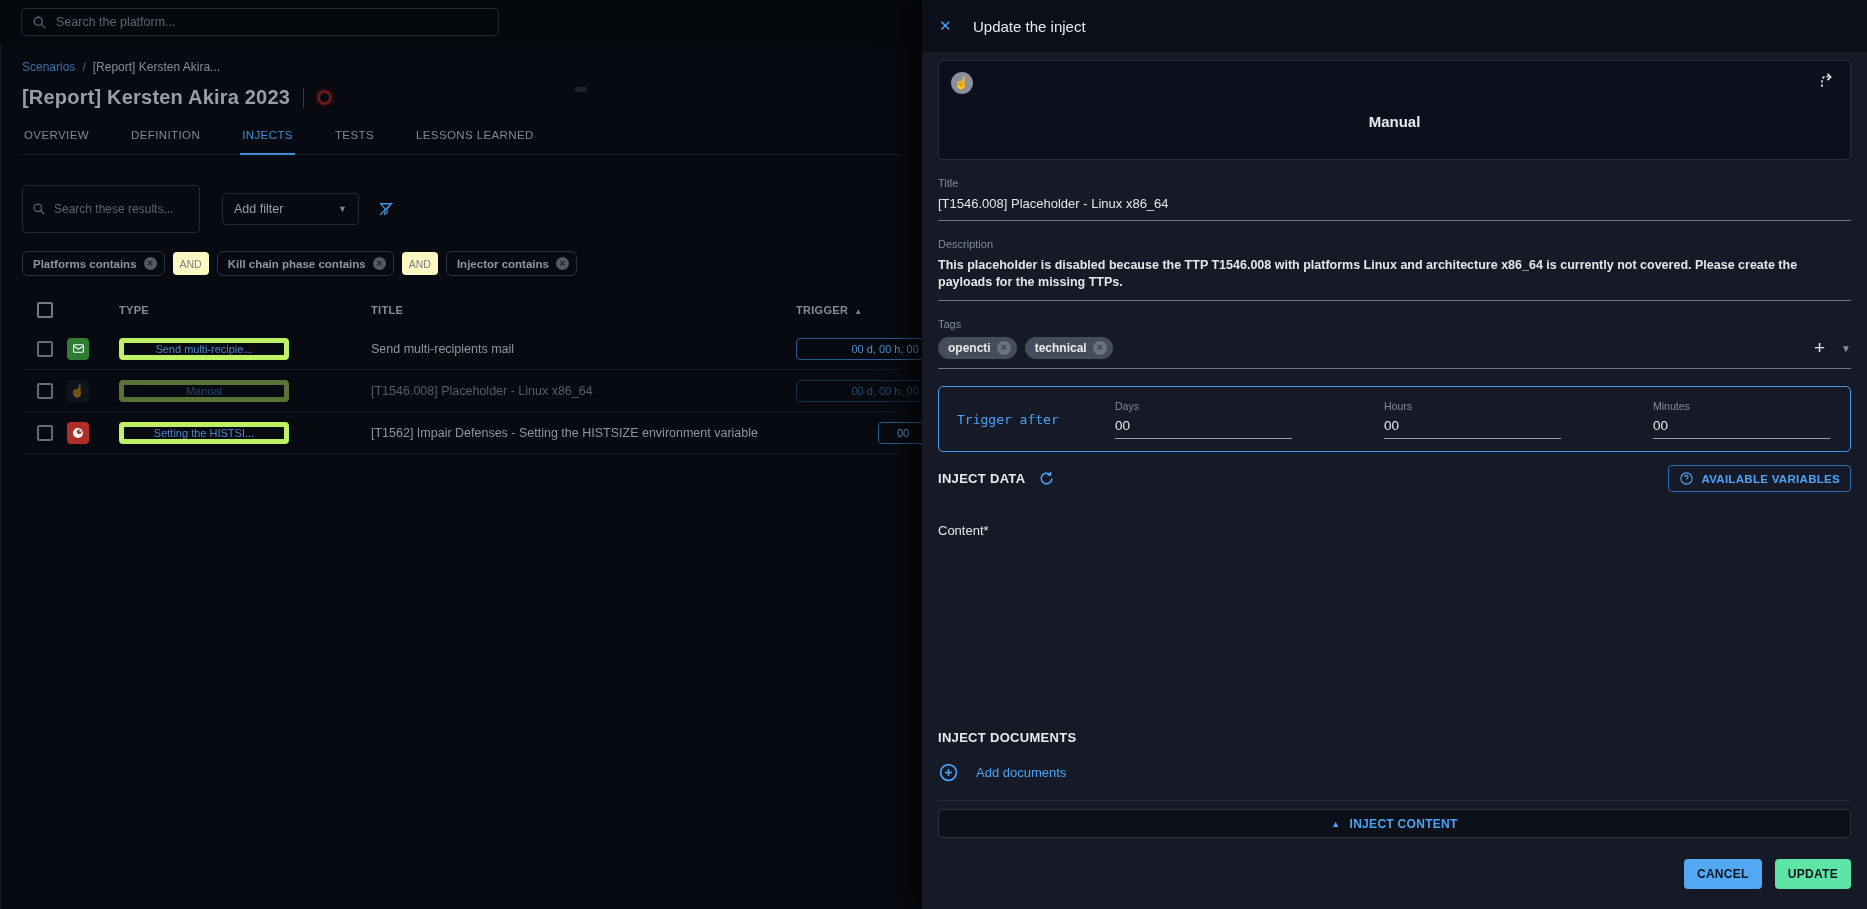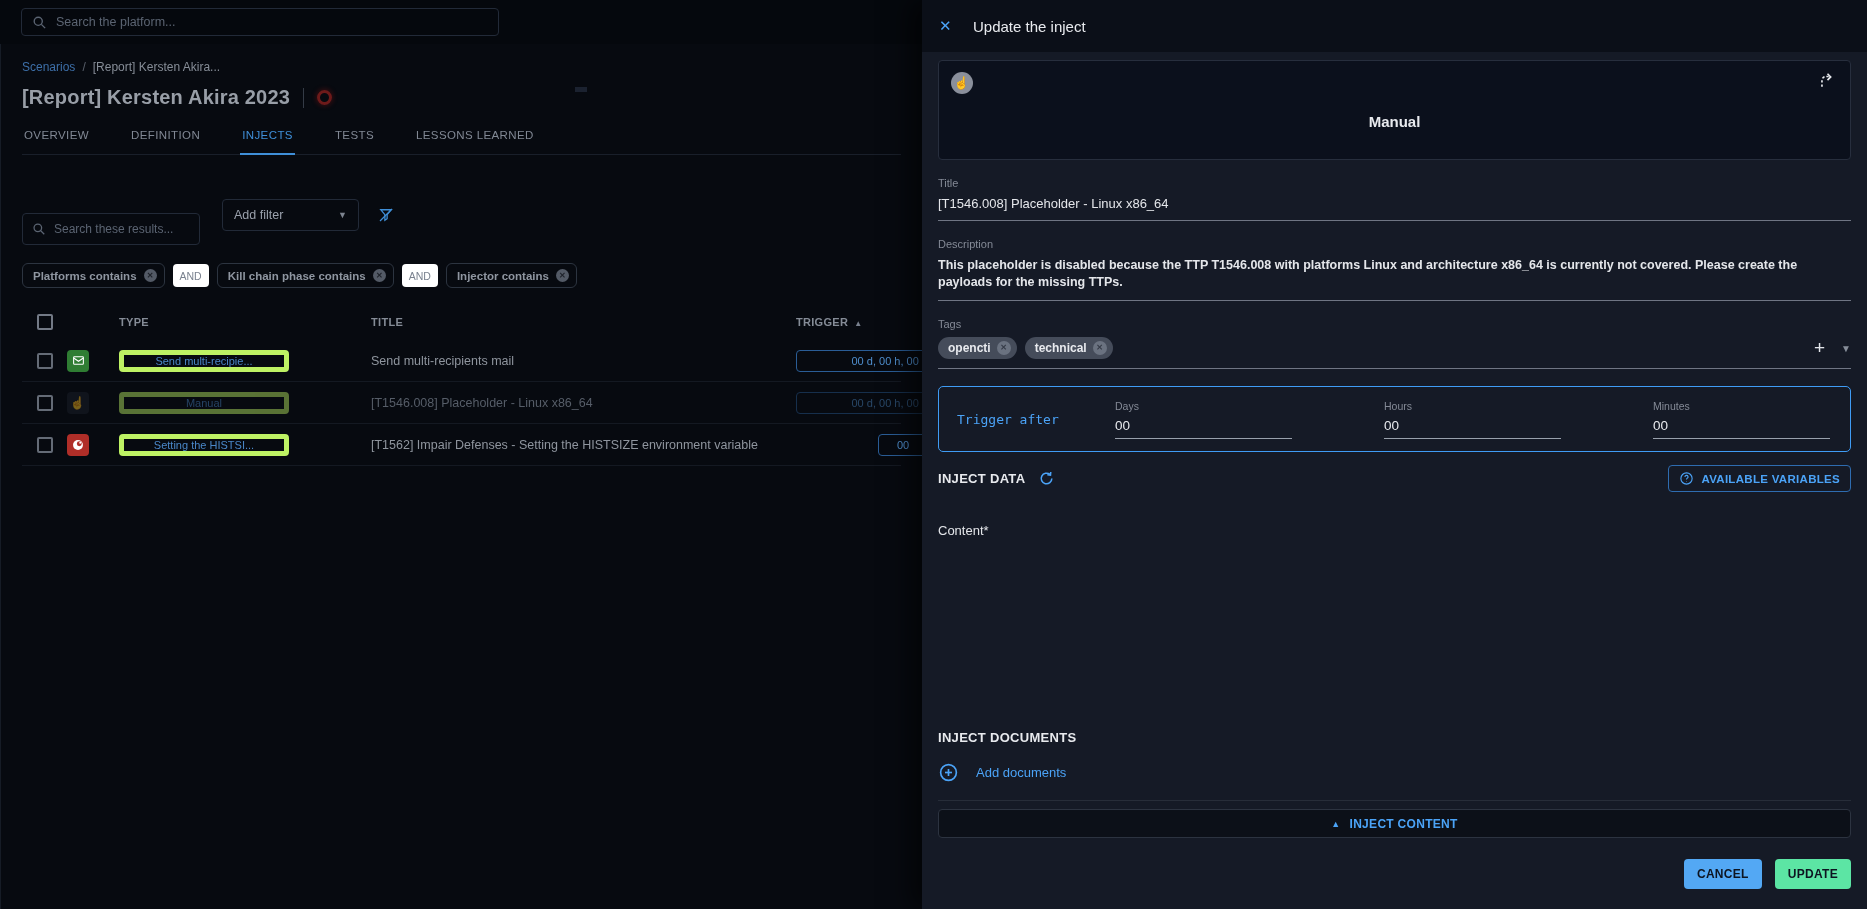--- a/index.html
+++ b/index.html
@@ -28,38 +28,38 @@
   .scenario-title { font-size:20px; font-weight:bold; color:#989ea7; letter-spacing:.2px; }
   .title-divider { width:1px; height:20px; background:#343b46; margin:0 13px; }
   .status-ring { width:15px; height:15px; border-radius:50%; border:3px solid #6d1a1a;
     box-shadow:0 0 5px 1px rgba(120,20,20,.45); }
 
   .tabs-row { margin-top:16px; display:flex; gap:38px; border-bottom:1px solid #191f2a; }
   .tab { font-size:11.5px; letter-spacing:.4px; color:#818894; padding:4px 2px 12px; cursor:pointer; }
   .tab.active { color:#3f8fd8; border-bottom:2px solid #3f8fd8; margin-bottom:-1px; }
 
   .controls-row { margin-top:30px; display:flex; align-items:center; }
-  .results-search { width:178px; height:32px; border:1px solid #222a38; border-radius:4px;
-    display:flex; align-items:center; padding:0 9px; gap:8px; color:#5b6472;margin-top:28px; }
+  .results-search { width:178px; height:48px; border:1px solid #222a38; border-radius:4px;
+    display:flex; align-items:center; padding:0 9px; gap:8px; color:#5b6472; }
   .results-search svg { width:14px; height:14px; flex:0 0 auto; }
   .results-search input { background:transparent; border:none; outline:none; color:#aab0ba;
     font-size:12px; width:100%; font-family:inherit; }
   .results-search input::placeholder { color:#5b6472; }
   .add-filter { width:137px; height:32px; border:1px solid #222a38; border-radius:4px; margin-left:22px;
     display:flex; align-items:center; justify-content:space-between; padding:0 11px;
     font-size:12.5px; color:#9aa1ac; cursor:pointer; }
   .add-filter .caret { font-size:9px; color:#7d8490; }
   .filter-off { margin-left:18px; color:#3f8fd8; width:18px; height:18px; cursor:pointer; }
 
   .chips-row { margin-top:18px; display:flex; align-items:center; gap:8px; }
   .filter-chip { border:1px solid #2c3440; border-radius:6px; height:25px; display:flex;
     align-items:center; gap:7px; padding:0 7px 0 10px; font-size:11.5px; font-weight:bold; color:#8f96a1; }
   .chip-x { width:13px; height:13px; border-radius:50%; background:#535a66; color:#1d2129;
     font-size:8px; line-height:13px; text-align:center; cursor:pointer; }
-  .and-badge { background:#ffffff; border-radius:4px; height:23px; padding:8px 7px;
+  .and-badge { background:#fef9c3; border-radius:4px; height:23px; padding:8px 7px;
     font-size:10.5px; color:#79818e; display:flex; align-items:center; }
 
   
   .inject-table { margin-top:16px; }
   .t-grid { display:grid; grid-template-columns:30px 52px 252px 404px 148px; align-items:center; padding-left:15px; }
   .t-head { height:36px; font-size:11px; font-weight:bold; color:#858c97; letter-spacing:.3px; }
   .t-head .sort { font-size:8px; color:#79818e; margin-left:6px; }
   .t-row { height:42px; border-bottom:1px solid #141922; }
   .cbx { width:16px; height:16px; border:2px solid #646b76; border-radius:2px; cursor:pointer; }
   .t-head .cbx { border-color:#737a86; }

